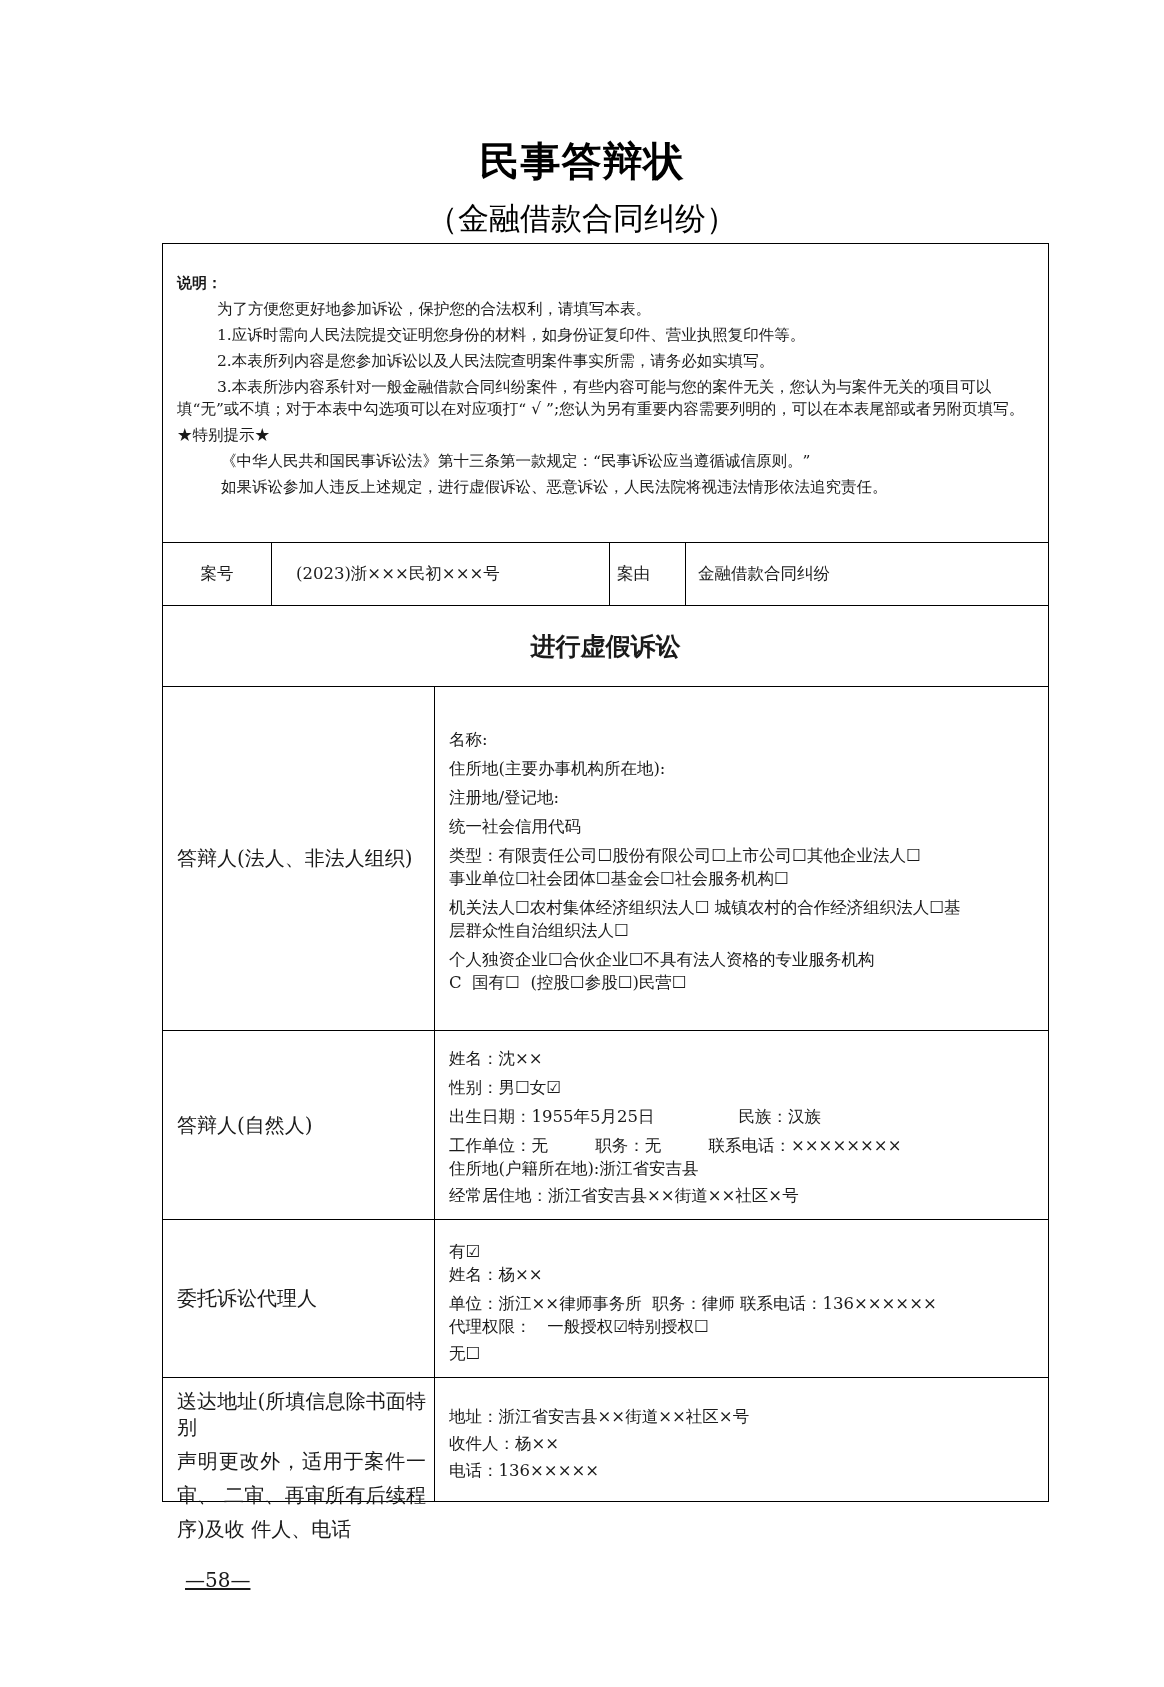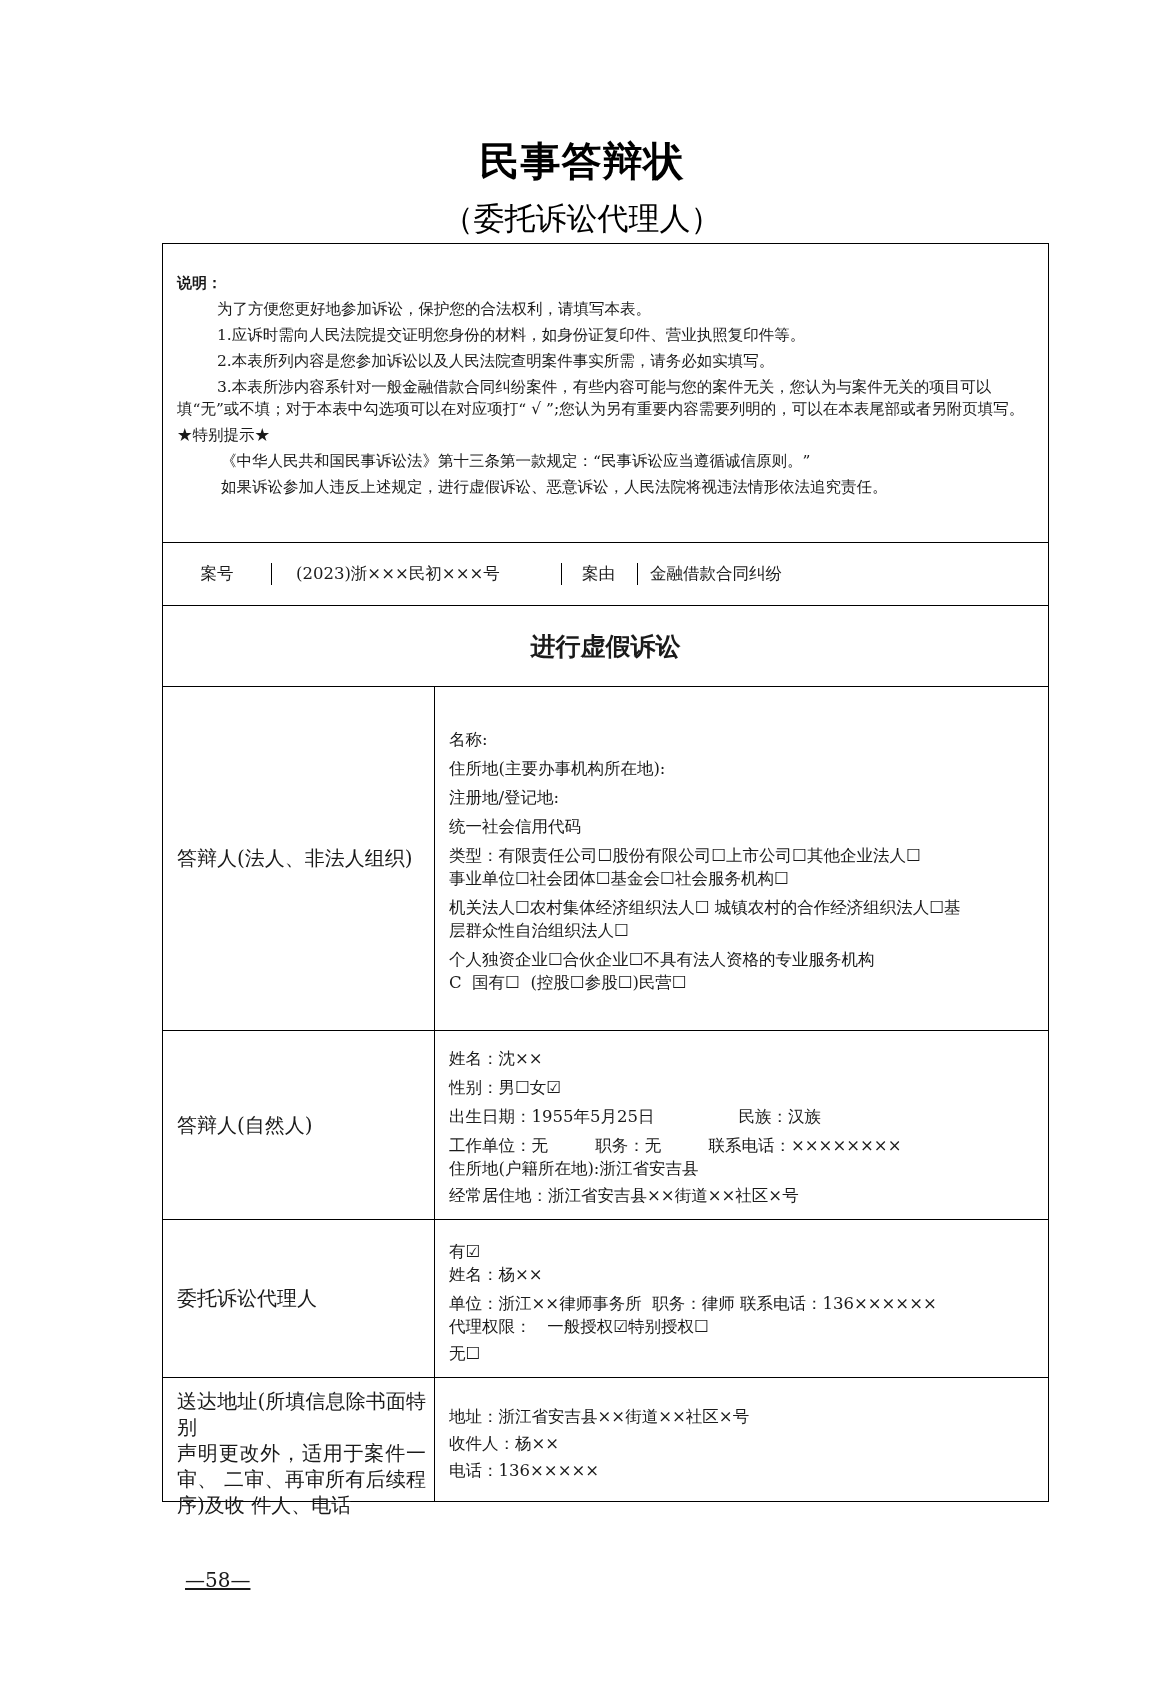--- a/index.html
+++ b/index.html
@@ -27,72 +27,72 @@
     .notes {
       height: 298px; padding: 24px 10px 0 10px; box-sizing: border-box;
       font-size: 15.5px; line-height: 22px;
     }
     .notes .head { font-family: "DejaVu Sans", sans-serif; font-weight: bold; font-size: 15px; }
     .notes p { margin: 4px; }
     .notes .ind { text-indent: 40px; }
     .notes .ind2 { text-indent: 44px; }
     .cell { box-sizing: border-box; display: flex; align-items: center; font-size: 16.5px; }
     .vline { border-left: 1px solid #000; }
-    .case-row { height: 63px; align-items: center; }
+    .case-row { height: 63px; }
     .party-head {
       height: 80px; justify-content: center; width: 100%;
       font-family: "DejaVu Sans", sans-serif; font-weight: bold; font-size: 25px;
     }
     .label-col { width: 271px; padding-left: 14px; font-size: 20px; }
     .value-col {
       flex: 1; flex-direction: column; align-items: flex-start; justify-content: center;
       padding: 4px 0 0 14px; font-size: 16.5px; line-height: 23px;
     }
     .value-col .ln { white-space: pre; }
     .gap { height: 6px; }
     .gap-s { height: 4px; }
     .legal { height: 344px; }
     .natural { height: 189px; }
     .agent { height: 158px; }
     .service { height: 124px; }
     .service .label-col {
       align-items: flex-start; padding-top: 10px; padding-right: 8px;
       line-height: 26px; text-align: justify; text-align-last: justify;
-      flex-direction: column; justify-content: flex-start;
+      flex-direction: column; justify-content: flex-start; gap: 8px;
     }
     .service .label-col span { display: block; width: 100%; }
     .service .label-col span.last { text-align-last: left; }
     .page-num {
       position: absolute; left: 185px; top: 1568px;
       font-size: 20px; letter-spacing: 0px; text-decoration: underline;
     }
   </style>
 </head>
 <body>
 
 <div class="title">民事答辩状</div>
-<div class="subtitle">（委托诉讼代理人）</div>
+<div class="subtitle">（金融借款合同纠纷）</div>
 
 <div class="sheet">
 
   <div class="row first notes" style="display:block;">
     <p class="head">说明：</p>
     <p class="ind">为了方便您更好地参加诉讼，保护您的合法权利，请填写本表。</p>
     <p class="ind">1.应诉时需向人民法院提交证明您身份的材料，如身份证复印件、营业执照复印件等。</p>
     <p class="ind">2.本表所列内容是您参加诉讼以及人民法院查明案件事实所需，请务必如实填写。</p>
     <p class="ind">3.本表所涉内容系针对一般金融借款合同纠纷案件，有些内容可能与您的案件无关，您认为与案件无关的项目可以填“无”或不填；对于本表中勾选项可以在对应项打“ √ ”;您认为另有重要内容需要列明的，可以在本表尾部或者另附页填写。</p>
     <p>★特别提示★</p>
     <p class="ind2">《中华人民共和国民事诉讼法》第十三条第一款规定：“民事诉讼应当遵循诚信原则。”</p>
     <p class="ind2">如果诉讼参加人违反上述规定，进行虚假诉讼、恶意诉讼，人民法院将视违法情形依法追究责任。</p>
   </div>
 
   <div class="row case-row">
     <div class="cell" style="width:108px; justify-content:center;">案号</div>
     <div class="cell vline" style="width:290px; padding-left:24px;">(2023)浙×××民初×××号</div>
-    <div class="cell vline" style="width:76px; padding-left:20px;">案由</div>
+    <div class="cell vline" style="width:76px; padding-left:7px;margin-left:48px;">案由</div>
     <div class="cell vline" style="flex:1; padding-left:12px;">金融借款合同纠纷</div>
   </div>
 
   <div class="row">
     <div class="cell party-head">进行虚假诉讼</div>
   </div>
 
   <div class="row legal">
     <div class="cell label-col">答辩人(法人、非法人组织)</div>
     <div class="cell value-col vline">

